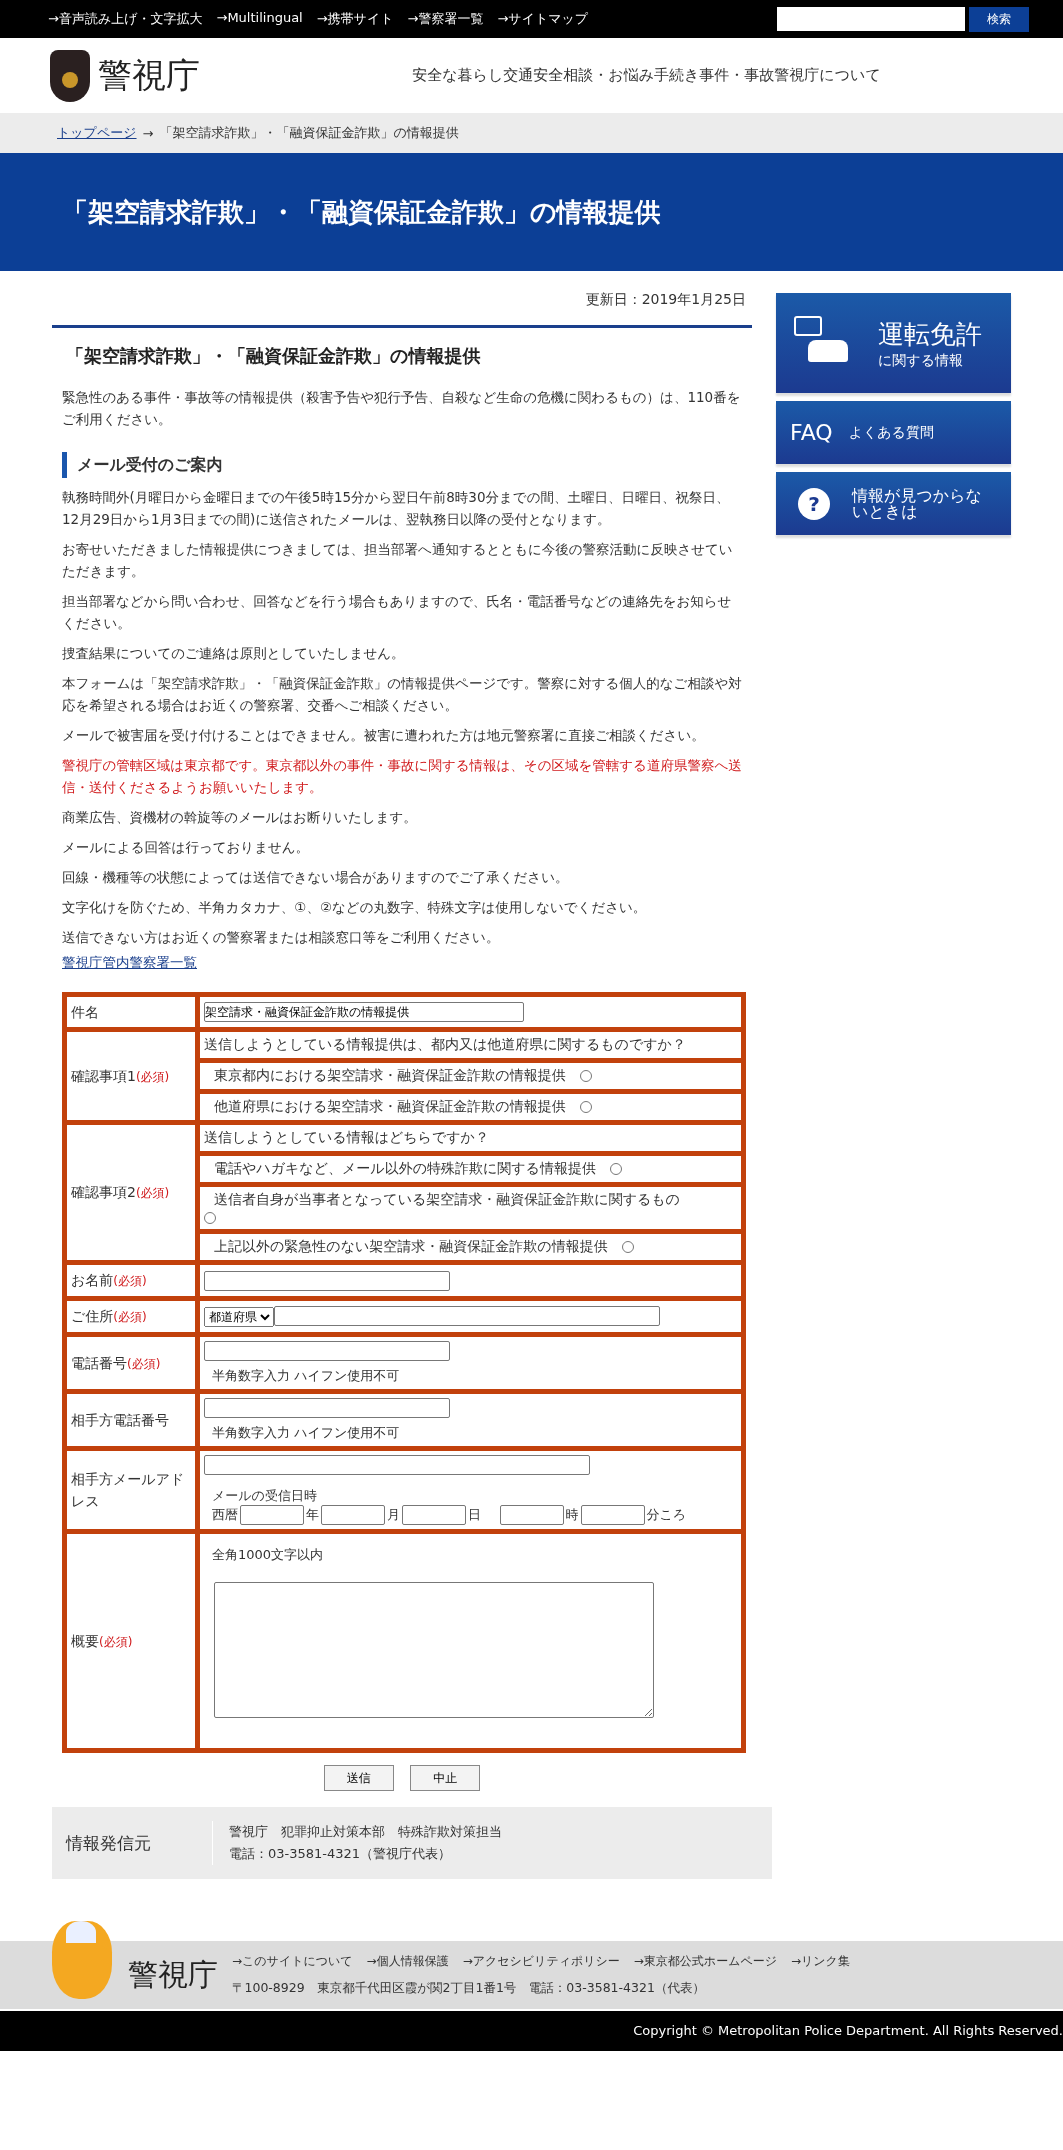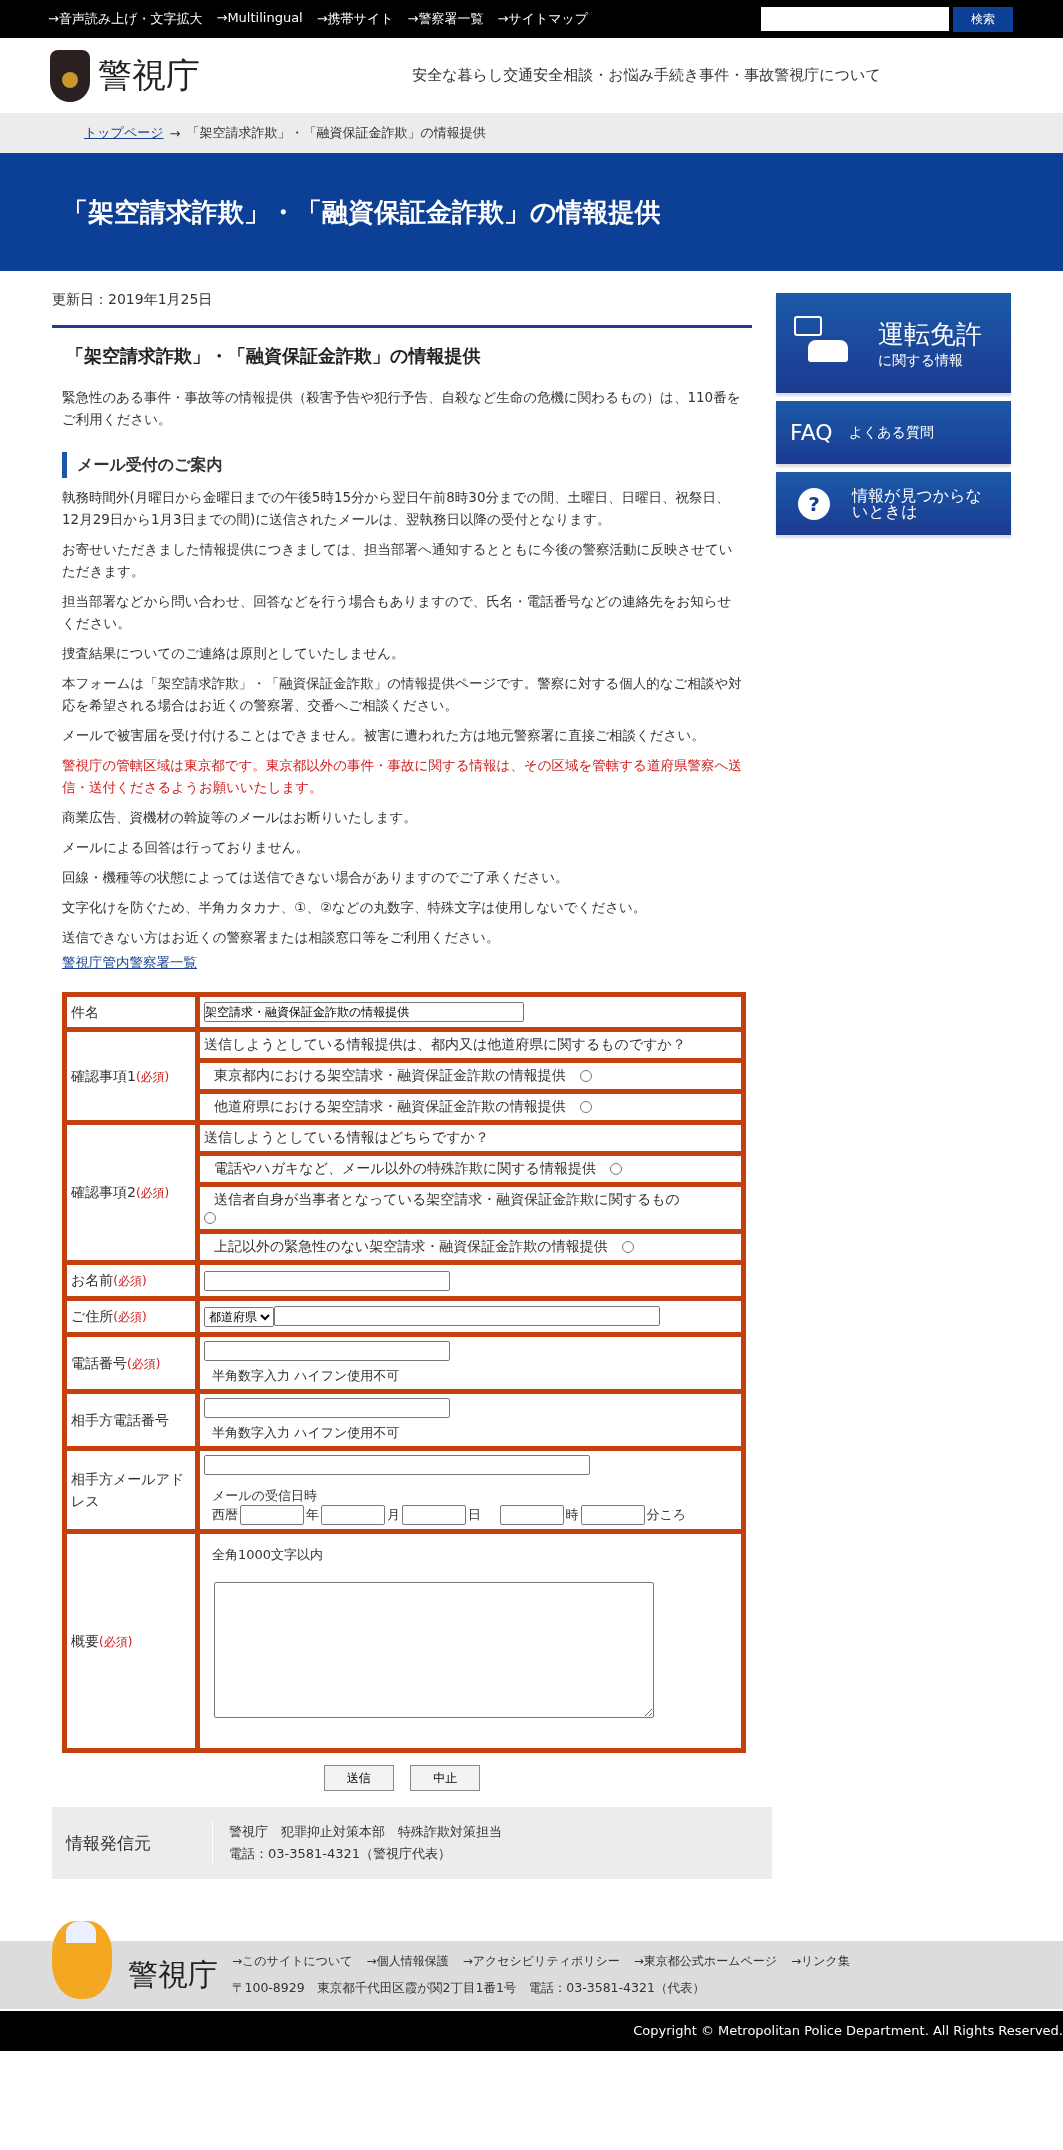--- a/index.html
+++ b/index.html
@@ -1,37 +1,37 @@
 <!DOCTYPE html>
 <html><head>
 <meta charset="utf-8">
 <style>
 *{box-sizing:border-box;margin:0;padding:0}
 body{width:1063px;font-family:"DejaVu Sans","Liberation Sans",sans-serif;color:#333;background:#fff;font-size:14px}
-.topbar{background:#000;height:38px;display:flex;align-items:center;justify-content:space-between;padding:0 50px 0 48px}
+.topbar{background:#000;height:38px;display:flex;align-items:center;justify-content:space-between;padding:0 34px 0 48px}
 .topbar .links{display:flex;gap:14px}
 .topbar .links span{color:#fff;font-size:13px}
 .search{display:flex;gap:4px}
 .search input{width:188px;height:24px;border:none}
 .search button{background:#0c3f96;color:#fff;border:none;width:60px;height:25px;font-size:12px}
 .header{height:75px;display:flex;align-items:center;padding:0 50px}
 .logo{display:flex;align-items:center;gap:8px;width:230px}
 .shield{width:40px;height:52px;background:#2a2020;border-radius:8px 8px 20px 20px;position:relative}
 .shield:after{content:"";position:absolute;left:12px;top:22px;width:16px;height:16px;border-radius:50%;background:#c8962a}
 .logo .name{font-size:34px;color:#222}
 .gnav{display:flex;justify-content:center;flex:1}
 .gnav span{font-size:15px;color:#333}
-.bread{background:#ececec;height:40px;display:flex;align-items:center;padding-left:84px;font-size:13px;gap:6px}
+.bread{background:#ececec;height:40px;display:flex;align-items:center;padding-left:57px;font-size:13px;gap:6px}
 .bread a{color:#1a3f8c;text-decoration:underline}
 .hero{background:#0c3f96;height:118px;display:flex;align-items:center;padding-left:62px}
 .hero h1{color:#fff;font-size:26px;font-weight:bold}
 .wrap{display:flex;padding:0 34px 0 52px;gap:24px}
 .main{width:700px}
 .side{width:235px;padding-top:22px}
-.update{font-size:14px;padding:20px 6px 16px 0}
+.update{text-align:right;font-size:14px;padding:20px 6px 16px 0}
 .title2{border-top:3px solid #1a3f8c;padding:16px 14px 0;font-size:18px;font-weight:bold;color:#222}
 .p{font-size:13.5px;line-height:22px;padding:0 10px;margin-top:8px}
 .lead{margin-top:18px}
 .h3{margin:22px 10px 6px;border-left:5px solid #1a56ad;padding-left:10px;font-size:16px;font-weight:bold;height:26px;line-height:26px}
 .red{color:#d0191b}
 .link{color:#1a3f8c;text-decoration:underline;padding:0 10px;font-size:13.5px;display:block;margin-top:6px}
 .sidebtn{background:linear-gradient(#1b5aa8,#1c3a90);margin-bottom:8px;color:#fff;display:flex;align-items:center;box-shadow:0 3px 2px #ddd}
 .b1{height:100px;padding-left:18px;gap:24px}
 .b2{height:63px;padding-left:14px;gap:16px}
 .b3{height:63px;padding-left:22px;gap:22px}

